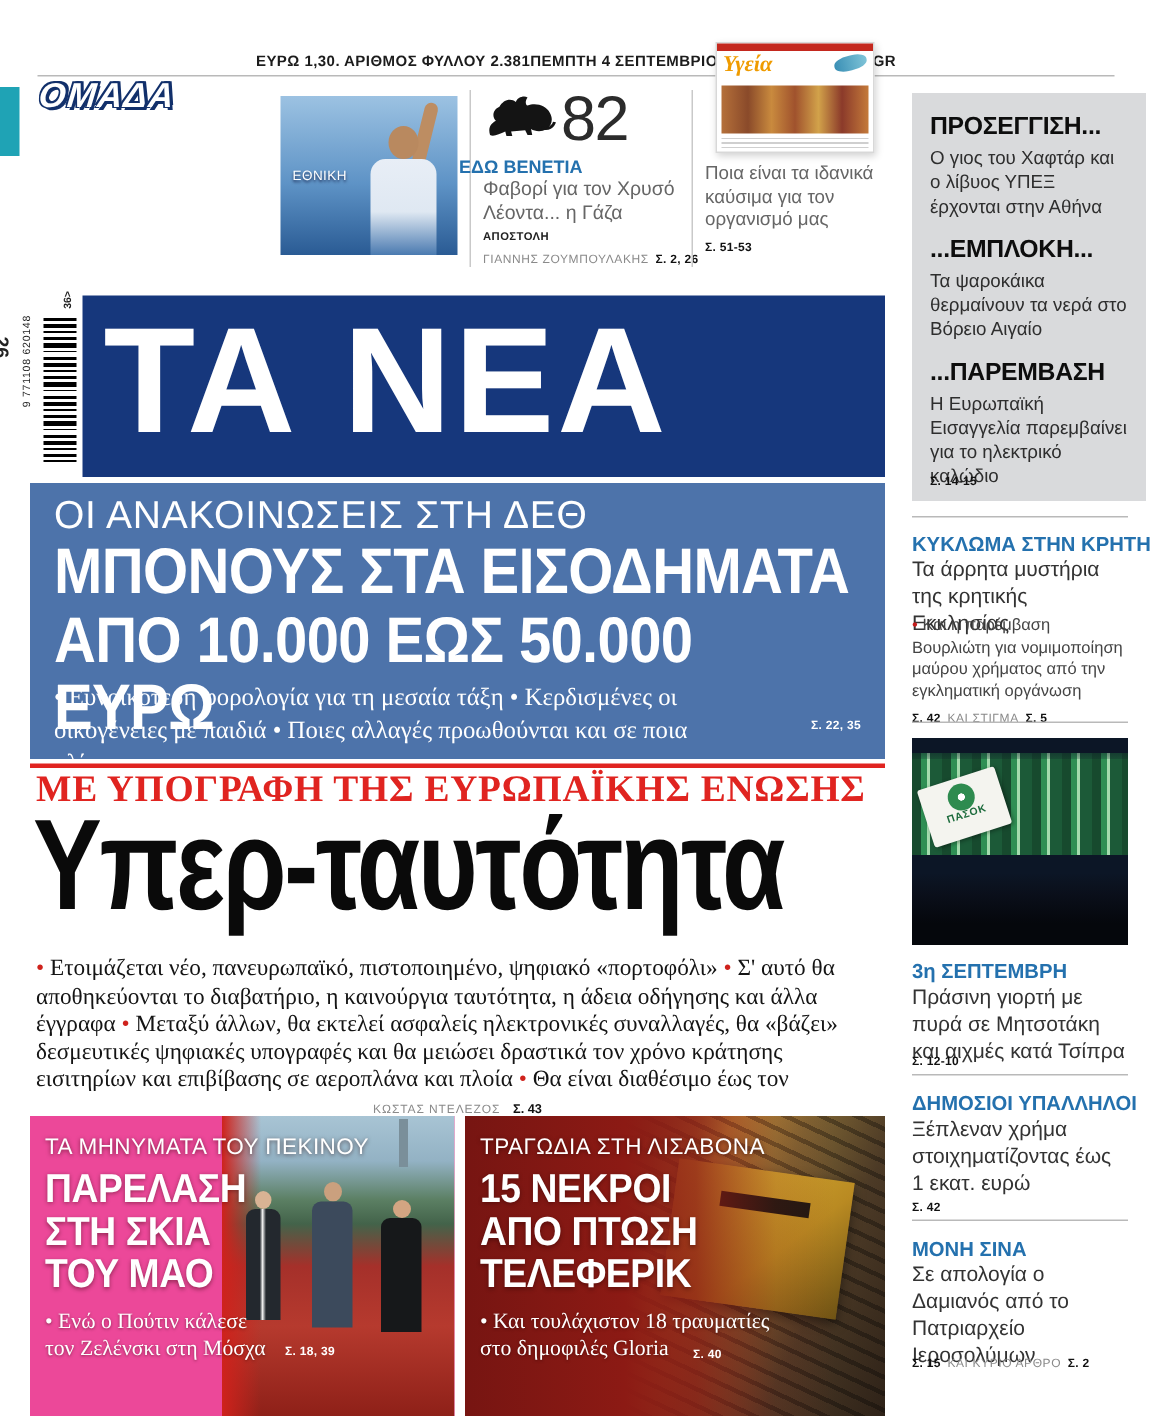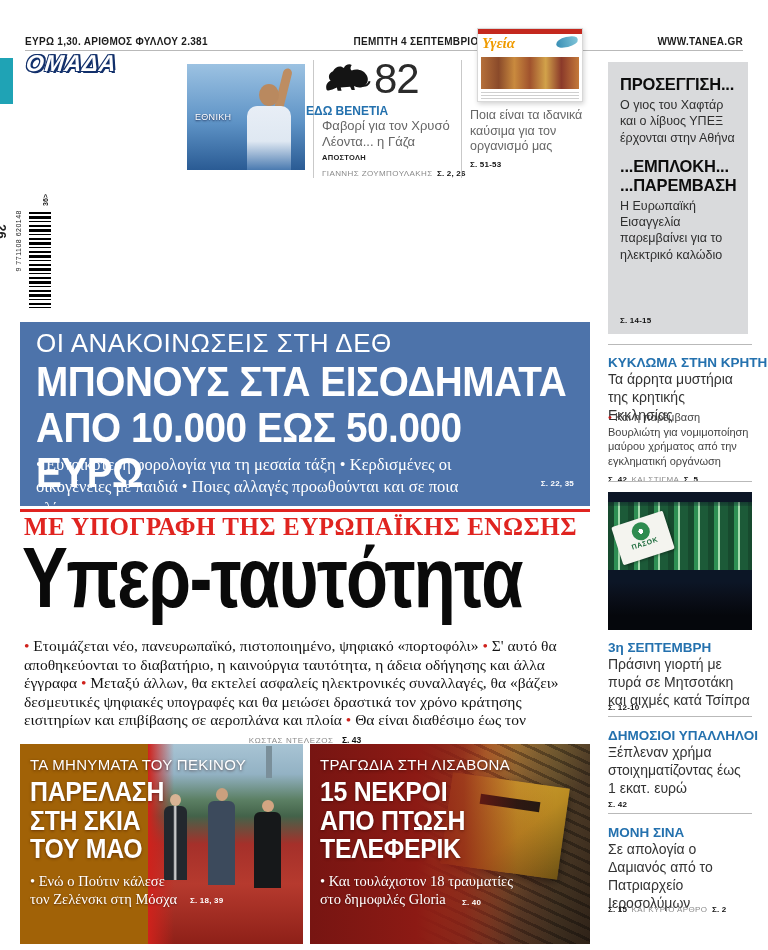--- a/index.html
+++ b/index.html
@@ -5,37 +5,37 @@
   *{margin:0;padding:0;box-sizing:border-box}
   html,body{background:#fff}
   .page{position:relative;width:768px;height:950px;background:#fff;overflow:hidden;
         font-family:"Liberation Sans","DejaVu Sans",sans-serif;color:#111}
   .abs{position:absolute}
   .serif{font-family:"Liberation Serif","DejaVu Serif",serif}
   .hairline{height:1px;background:#b9b9b9}
   .vline{width:1px;background:#c9c9c9}
   .photo{overflow:hidden}
 
-  .topbar{left:25px;top:36px;width:718px;display:flex;justify-content:space-between;
+  .topbar{left:25px;top:36px;width:718px;display:flex;justify-content:center;
           font-size:10px;font-weight:700;color:#1c1c1c;letter-spacing:.3px}
 
   .teal-sq{left:0;top:58px;width:13px;height:46px;background:#1fa3b5}
   .omada-logo{left:26px;top:50px;z-index:3;font-style:italic;font-weight:900;font-size:23px;color:#fff;
       letter-spacing:1px;transform:skewX(-6deg);
       text-shadow:2px 2px 0 #12306b,-1px -1px 0 #12306b,1px -1px 0 #12306b,-1px 1px 0 #12306b,2px -1px 0 #12306b}
   .card-kicker{font-size:9px;font-weight:500;color:#fff;letter-spacing:.3px;text-shadow:0 1px 2px rgba(0,0,40,.75)}
   .card-title{font-size:10.5px;font-weight:800;color:#fff;line-height:1.2;letter-spacing:.2px;text-shadow:0 1px 2px rgba(0,0,40,.75)}
 
   .venice-num{font-size:42px;font-weight:200;color:#2b2b2b;letter-spacing:-1px;line-height:1}
   .blue-title{color:#2471ae;font-weight:800}
   .gray-sub{color:#666;line-height:1.25}
   .page-ref{font-size:8px;font-weight:800;color:#111;letter-spacing:.2px}
   .page-note{font-size:8px;font-weight:400;color:#8a8a8a;letter-spacing:.4px}
 
-  .briefs-box{left:608px;top:62px;width:140px;height:272px;background:#d9dadc;padding:13px 12px}
+  .briefs-box{left:608px;top:62px;width:156px;height:272px;background:#d9dadc;padding:13px 12px}
   .brief-title{font-size:16.5px;font-weight:900;color:#0d0d0d;letter-spacing:-.2px}
   .brief-text{font-size:12.5px;color:#2e2e2e;line-height:1.3;margin-top:3px;margin-bottom:11px}
   .side-title{font-size:13.5px;font-weight:800;color:#2471ae}
   .side-text{font-size:14px;color:#333;line-height:1.28;font-weight:500}
   .side-bullet{font-size:11px;color:#444;line-height:1.32}
   .red-b::before{content:"• ";color:#c41b1b}
   .white-b::before{content:"• ";color:#fff}
 
   .edge-num{left:-6px;top:224px;font-size:13px;font-weight:700;color:#222;transform:rotate(90deg)}
   .barcode{left:14px;top:196px;width:38px;height:124px;background:#fff}
@@ -133,20 +133,21 @@
     <div style="position:absolute;left:3px;top:63px;right:3px;height:8px;
          background:repeating-linear-gradient(180deg,#cfcfcf 0 1px,transparent 1px 3px)"></div>
   </div>
   <div class="abs gray-sub" style="left:470px;top:108px;width:114px;font-size:12.5px">Ποια είναι τα ιδανικά καύσιμα για τον οργανισμό μας</div>
   <div class="abs page-ref" style="left:470px;top:160px">Σ. 51-53</div>
 
   <div class="abs briefs-box">
     <div class="brief-title">ΠΡΟΣΕΓΓΙΣΗ...</div>
     <div class="brief-text">Ο γιος του Χαφτάρ και ο λίβυος ΥΠΕΞ έρχονται στην Αθήνα</div>
     <div class="brief-title">...ΕΜΠΛΟΚΗ...</div>
+    <div class="brief-text">Τα ψαροκάικα θερμαίνουν τα νερά στο Βόρειο Αιγαίο</div>
     <div class="brief-title">...ΠΑΡΕΜΒΑΣΗ</div>
     <div class="brief-text">Η Ευρωπαϊκή Εισαγγελία παρεμβαίνει για το ηλεκτρικό καλώδιο</div>
     <div class="page-ref" style="position:absolute;left:12px;bottom:9px">Σ. 14-15</div>
   </div>
   <div class="abs hairline" style="left:608px;top:344px;width:144px"></div>
 
   <div class="abs side-title" style="left:608px;top:355px">ΚΥΚΛΩΜΑ ΣΤΗΝ ΚΡΗΤΗ</div>
   <div class="abs side-text" style="left:608px;top:371px;width:144px">Τα άρρητα μυστήρια της κρητικής Εκκλησίας</div>
   <div class="abs side-bullet" style="left:608px;top:410px;width:144px">
     <span class="red-b">Και η παρέμβαση Βουρλιώτη για νομιμοποίηση μαύρου χρήματος από την εγκληματική οργάνωση</span>
@@ -186,20 +187,23 @@
     <span class="page-ref">Σ. 15</span>
     <span class="page-note">ΚΑΙ ΚΥΡΙΟ ΑΡΘΡΟ</span>
     <span class="page-ref">Σ. 2</span>
   </div>
 
   <div class="abs edge-num">26</div>
   <div class="abs barcode">
     <span class="top">36&gt;</span>
     <div class="bars"></div>
     <span class="num">9 771108 620148</span>
+  </div>
+  <div class="abs masthead-box">
+    <span class="masthead-title">ΤΑ ΝΕΑ</span>
   </div>
 
   <div class="abs deth-box">
     <div class="deth-kicker">ΟΙ ΑΝΑΚΟΙΝΩΣΕΙΣ ΣΤΗ ΔΕΘ</div>
     <div class="deth-head">ΜΠΟΝΟΥΣ ΣΤΑ ΕΙΣΟΔΗΜΑΤΑ ΑΠΟ 10.000 ΕΩΣ 50.000 ΕΥΡΩ</div>
     <p class="deth-bullets serif">
       <span class="white-b">Ευνοϊκότερη φορολογία για τη μεσαία τάξη</span>
       <span class="white-b">Κερδισμένες οι οικογένειες με παιδιά</span>
       <span class="white-b">Ποιες αλλαγές προωθούνται και σε ποια κλίμακα</span>
     </p>
@@ -213,21 +217,21 @@
     <span class="seg">Ετοιμάζεται νέο, πανευρωπαϊκό, πιστοποιημένο, ψηφιακό «πορτοφόλι»</span>
     <span class="seg">Σ' αυτό θα αποθηκεύονται το διαβατήριο, η καινούργια ταυτότητα, η άδεια οδήγησης και άλλα έγγραφα</span>
     <span class="seg">Μεταξύ άλλων, θα εκτελεί ασφαλείς ηλεκτρονικές συναλλαγές, θα «βάζει» δεσμευτικές ψηφιακές υπογραφές και θα μειώσει δραστικά τον χρόνο κράτησης εισιτηρίων και επιβίβασης σε αεροπλάνα και πλοία</span>
     <span class="seg">Θα είναι διαθέσιμο έως τον Νοέμβριο του 2026, ενώ η παλιά ελληνική ταυτότητα θα αποσυρθεί το καλοκαίρι</span>
   </p>
   <div class="abs byline-row">
     <span class="byline-name">ΚΩΣΤΑΣ ΝΤΕΛΕΖΟΣ</span>
     <span class="byline-page">Σ. 43</span>
   </div>
 
-  <div class="abs story-box" style="left:20px;width:283px;background:#a16207">
+  <div class="abs story-box" style="left:20px;width:283px;background:#ec4899">
     <div class="photo" style="position:absolute;left:128px;top:0;width:155px;height:200px;
          background:linear-gradient(180deg,#a8c4d4 0%,#93b2c4 15%,#5b7f63 28%,#43634a 36%,#a5302a 50%,#b63a2e 70%,#8e2018 100%)">
       <div style="position:absolute;left:0;top:0;width:26px;height:100%;
            background:linear-gradient(90deg,#cf221c,rgba(207,34,28,0))"></div>
       <div style="position:absolute;left:118px;top:2px;width:6px;height:32px;background:#7a8f9a"></div>
       <div class="fig" style="left:16px;top:50px">
         <div class="head" style="left:6px;top:0;width:11px;height:12px;background:#d8b394"></div>
         <div class="body" style="left:0;top:12px;width:23px;height:74px;background:linear-gradient(90deg,#23282e 40%,#f0f0f0 48%,#23282e 58%)"></div>
       </div>
       <div class="fig" style="left:60px;top:44px">

